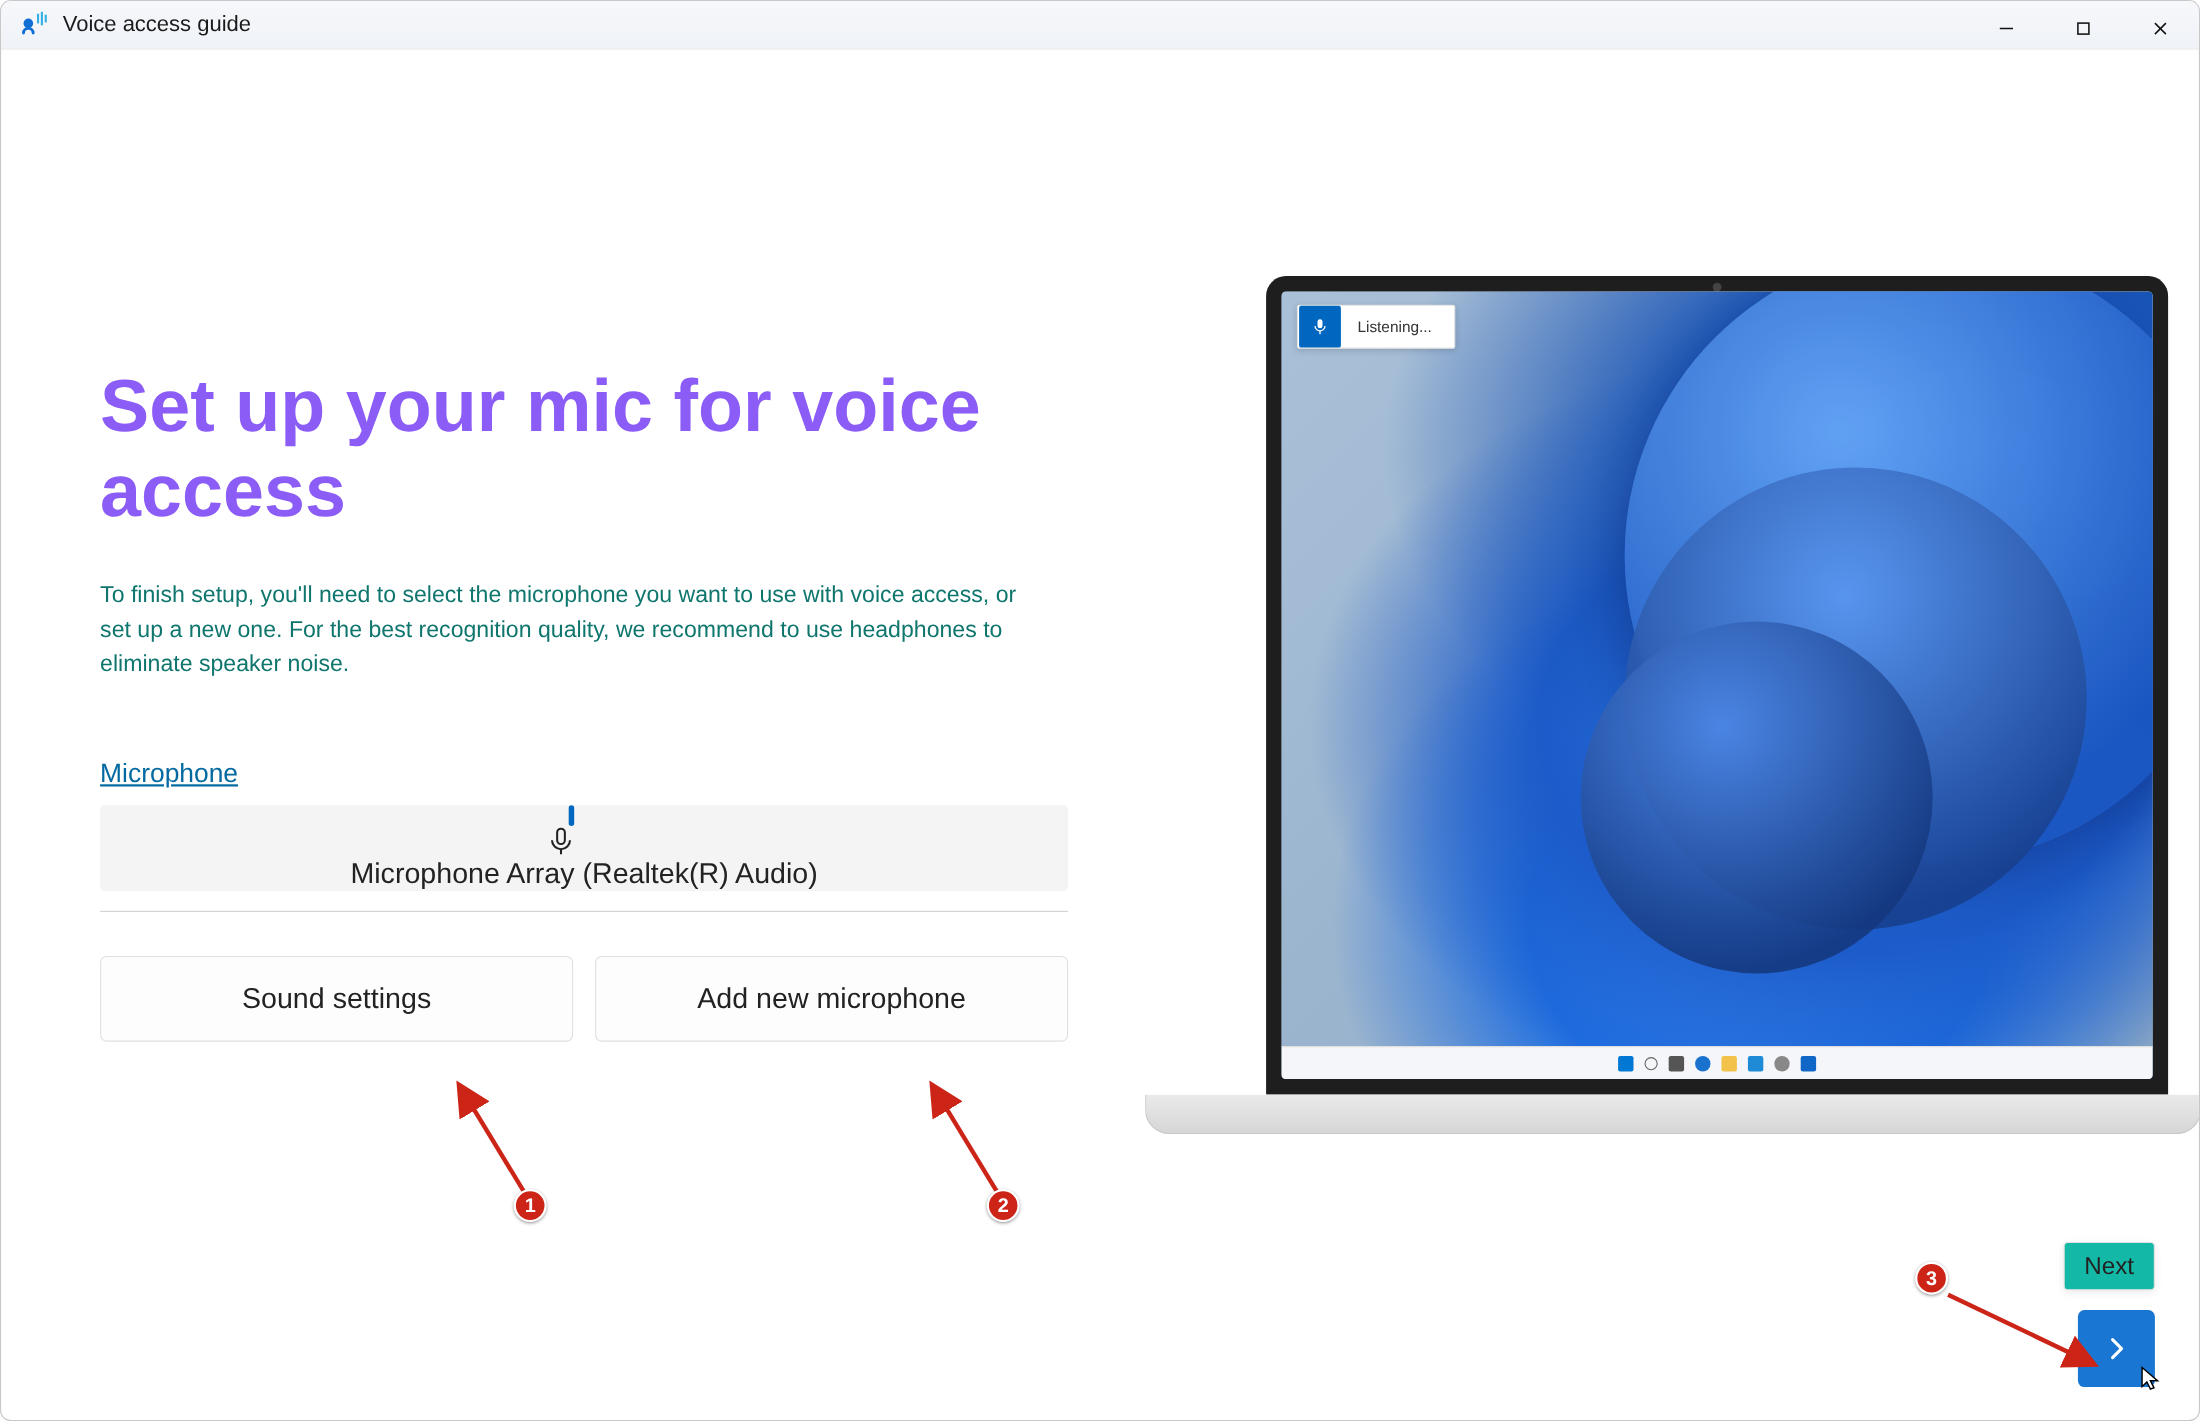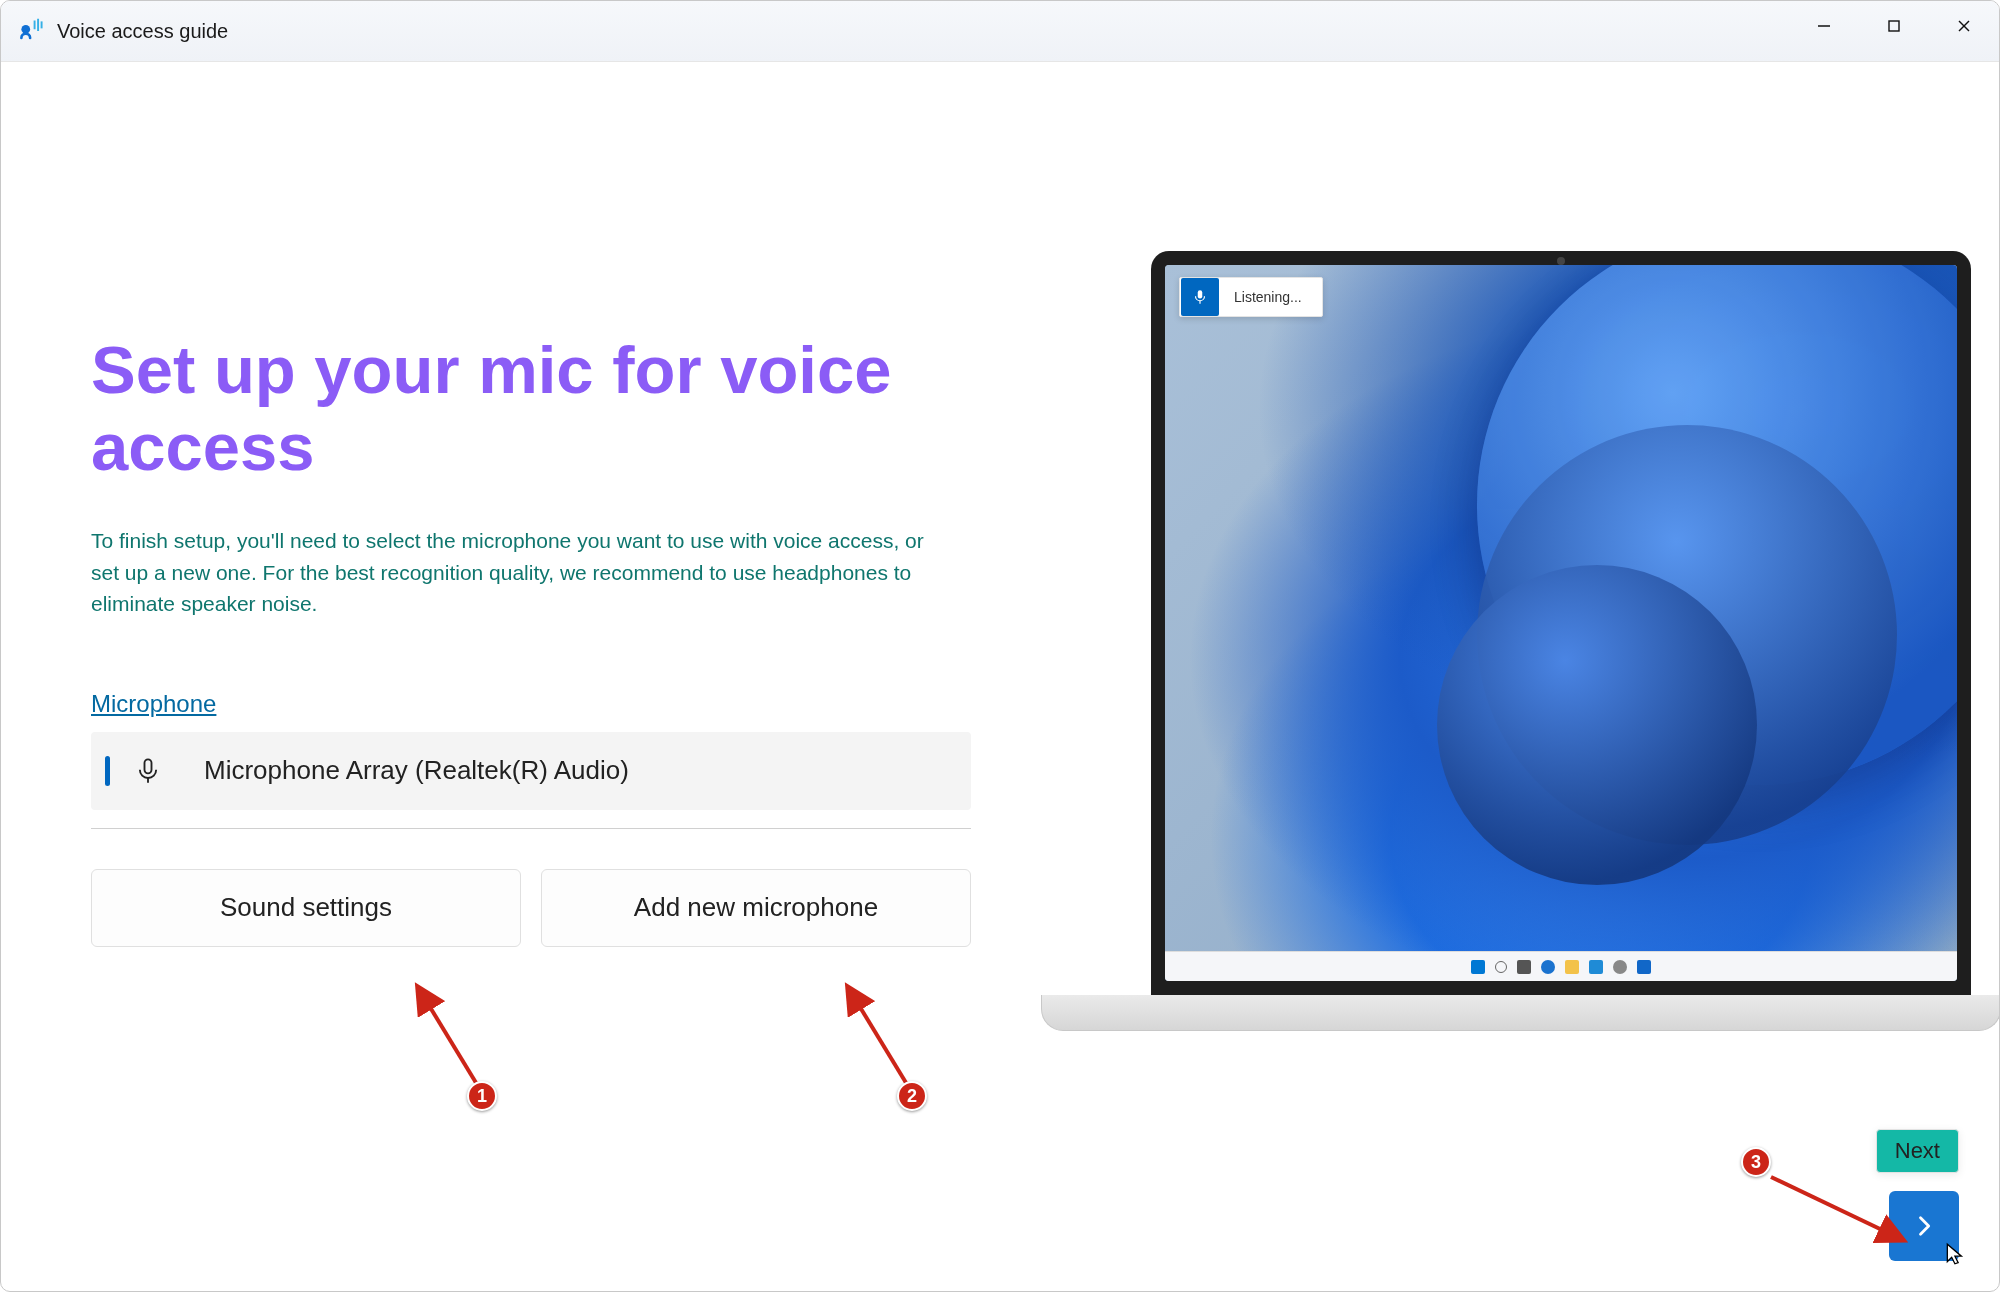--- a/index.html
+++ b/index.html
@@ -12,21 +12,21 @@
     .window {
       width: 2000px; height: 1292px;
       border: 1px solid #c8c8c8;
       border-radius: 10px;
       background: #fff;
       position: relative;
       overflow: hidden;
     }
     
     .titlebar {
-      height: 61px;
+      height: 44px;
       background: linear-gradient(#f6f8fb,#eff2f7);
       border-bottom: 1px solid #e6e6e6;
       display: flex;
       align-items: center;
       padding-left: 16px;
       position: relative;
     }
     .app-icon {
       width: 28px; height: 28px;
       margin-right: 12px;
@@ -54,20 +54,21 @@
     .heading { font-size:67px; font-weight:600; color:#8b5cf6; line-height:1.15; margin-bottom:40px; }
     .description { font-size:21px; color:#0f766e; line-height:1.5; max-width:860px; margin-bottom:70px; }
     .mic-label { font-size:24px; color:#0369a1; margin-bottom:14px;text-decoration:underline; }
     .mic-select {
       width:880px; height:78px;
       background:#f4f4f4;
       display:flex; align-items:center;
       padding:0 14px;
       border-radius:4px;
       cursor:pointer;
+      flex-direction:column;
     }
     .mic-select .accent-bar { width:5px; height:30px; background:#0067c0; border-radius:3px; margin-right:24px; }
     .mic-select .mic-icon { width:28px; height:28px; margin-right:42px; }
     .mic-select .mic-name { font-size:26px; color:#222; }
     .divider { width:880px; height:1px; background:#d0d0d0; margin:18px 0 40px 0; }
     .btn-row { display:flex; gap:20px; }
     .flat-btn {
       width:430px; height:78px;
       border:1px solid #e0e0e0;
       background:#fdfdfd;

